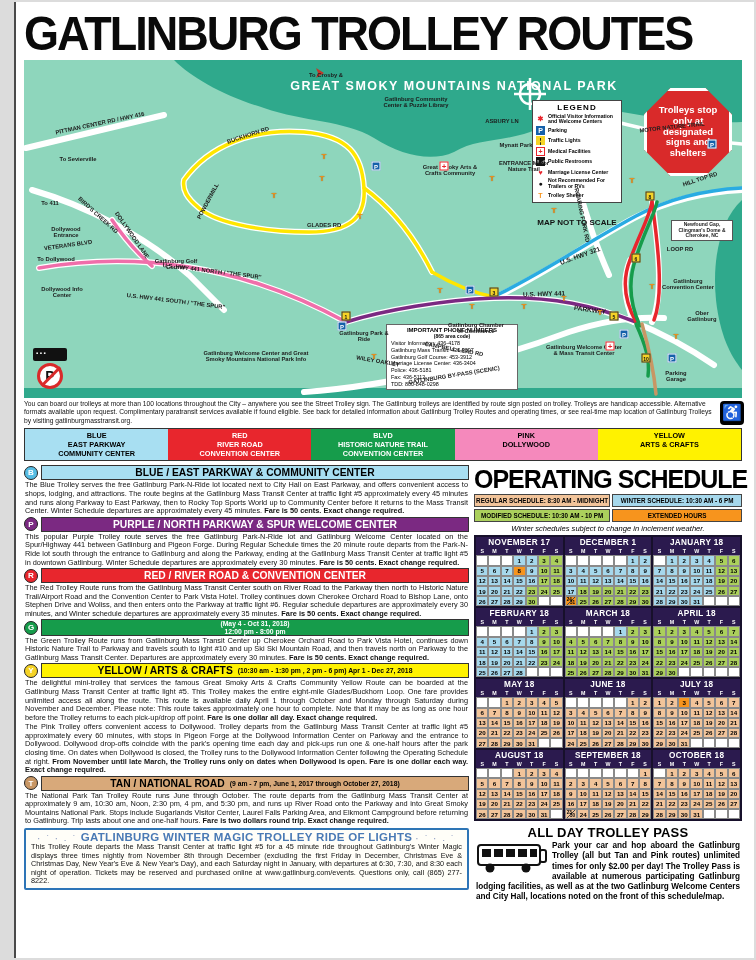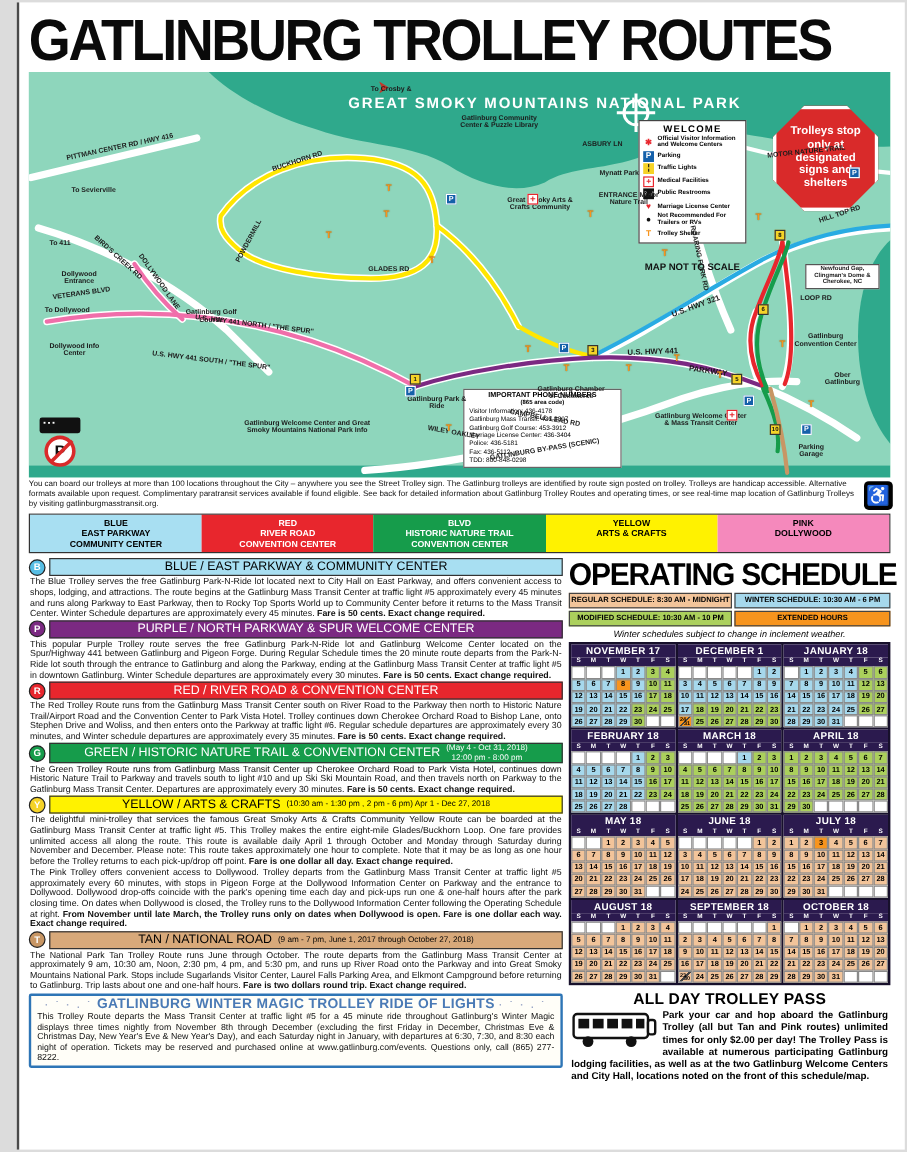--- a/index.html
+++ b/index.html
@@ -67,21 +67,21 @@
   .bar-seg { flex:1; text-align:center; font-weight:bold; font-size:7.3px; line-height:1.25; padding:2px 1px; }
 
   
   .cols { display:flex; gap:5px; margin-top:3px; align-items:flex-start; }
   .left { width:445px; }
   .right { width:268px; }
 
   .route-sec .head { display:flex; align-items:center; margin:1px 0; gap:3px; }
   .badge { width:14px; height:14px; border-radius:50%; border:1.5px solid #222; color:#fff; font-weight:bold;
            font-size:8px; display:flex; align-items:center; justify-content:center; flex:0 0 14px; }
-  .hdr { flex:1; border:1.5px solid #333; text-align:center; font-weight:normal; font-size:10.3px;
+  .hdr { flex:1; border:1.5px solid #333; text-align:center; font-weight:bold; font-size:10.3px;
          padding:0 3px; display:flex; align-items:center; justify-content:center; gap:5px; min-height:15px; }
   .hdr .hnote { font-size:6.8px; line-height:1.05; }
   .rbody { font-size:7.35px; line-height:1.17; text-align:justify; color:#111; margin:0 1px 1px 1px; }
   .rbody b { font-weight:bold; }
 
   .wm-box { border:2px solid #2e75b6; border-radius:2px; padding:1px 5px 2px; margin-top:2px; background:#fffef8; }
   .wm-title { text-align:center; font-weight:bold; font-size:11.5px; color:#4a7ab5; letter-spacing:0.3px; }
   .wm-star { color:#9aa7c7; font-size:8px; letter-spacing:2px; }
   .wm-body { font-size:7.3px; line-height:1.18; text-align:justify; color:#111; }
 
@@ -152,21 +152,21 @@
         <path d="M618,264 C626,292 630,312 632,334" stroke="#c89664"></path>
       </g>
       <g>
         <circle cx="506" cy="34" r="10" fill="none" stroke="#ffffff" stroke-width="2.5"></circle>
         <path d="M506,18 L506,50 M490,34 L522,34" stroke="#ffffff" stroke-width="2.5"></path>
       </g>
       <path d="M292,8 l8,5 -8,5 2,-5 Z" fill="#c0392b"></path>
     </svg>
 
     <div class="legend">
-      <div class="legend-title">WELCOME</div>
+      <div class="legend-title">LEGEND</div>
       <div id="legend-items">
             <div class="legend-row">
               <span class="legend-ic" style="color: rgb(232, 38, 45);">✱</span>
               <span class="legend-lb">Official Visitor Information and Welcome Centers</span>
             </div>
             <div class="legend-row">
               <span class="legend-ic" style="color: rgb(255, 255, 255); background: rgb(20, 96, 170);">P</span>
               <span class="legend-lb">Parking</span>
             </div>
             <div class="legend-row">
@@ -308,27 +308,27 @@
         <div class="bar-seg" style="background: rgb(232, 38, 45); color: rgb(255, 255, 255);">
           <div>RED</div>
           <div>RIVER ROAD</div>
           <div>CONVENTION CENTER</div>
         </div>
         <div class="bar-seg" style="background: rgb(22, 156, 75); color: rgb(255, 255, 255);">
           <div>BLVD</div>
           <div>HISTORIC NATURE TRAIL</div>
           <div>CONVENTION CENTER</div>
         </div>
+        <div class="bar-seg" style="background: rgb(245, 137, 188); color: rgb(0, 0, 0);">
+          <div>PINK</div>
+          <div>DOLLYWOOD</div>
+        </div>
         <div class="bar-seg" style="background: rgb(255, 242, 0); color: rgb(0, 0, 0);">
           <div>YELLOW</div>
           <div>ARTS &amp; CRAFTS</div>
-        </div>
-        <div class="bar-seg" style="background: rgb(245, 137, 188); color: rgb(0, 0, 0);">
-          <div>PINK</div>
-          <div>DOLLYWOOD</div>
         </div>
       </div>
 
   <div class="cols">
     <div class="left">
       <div id="route-secs">
             <div class="route-sec">
               <div class="head">
                 <span class="badge" style="background: rgb(86, 189, 228);">B</span>
                 <div class="hdr" style="background: rgb(168, 223, 242); color: rgb(0, 0, 0);">
@@ -352,21 +352,20 @@
                 <div class="hdr" style="background: rgb(232, 38, 45); color: rgb(255, 255, 255);">
                   <span>RED / RIVER ROAD &amp; CONVENTION CENTER</span>
                 </div>
               </div>
               <p class="rbody">The Red Trolley Route runs from the Gatlinburg Mass Transit Center south on River Road to the Parkway then north to Historic Nature Trail/Airport Road and the Convention Center to Park Vista Hotel.  Trolley continues down Cherokee Orchard Road to Bishop Lane, onto Stephen Drive and Woliss, and then enters onto the Parkway at traffic light #6.  Regular schedule departures are approximately every 30 minutes, and Winter schedule departures are approximately every 35 minutes. <b>Fare is 50 cents. Exact change required.</b></p>
             </div>
             <div class="route-sec">
               <div class="head">
                 <span class="badge" style="background: rgb(22, 156, 75);">G</span>
                 <div class="hdr" style="background: rgb(22, 156, 75); color: rgb(255, 255, 255);">
-                  <span>GREEN / HISTORIC NATURE TRAIL &amp; CONVENTION CENTER</span>
                   <span class="hnote">
                     <div>(May 4 - Oct 31, 2018)</div>
                     <div>12:00 pm - 8:00 pm</div>
                   </span>
                 </div>
               </div>
               <p class="rbody">The Green Trolley Route runs from Gatlinburg Mass Transit Center up Cherokee Orchard Road to Park Vista Hotel, continues down Historic Nature Trail to Parkway and travels south to light #10 and up Ski Ski Mountain Road, and then travels north on Parkway to the Gatlinburg Mass Transit Center.  Departures are approximately every 30 minutes. <b>Fare is 50 cents.  Exact change required.</b></p>
             </div>
             <div class="route-sec">
               <div class="head">

